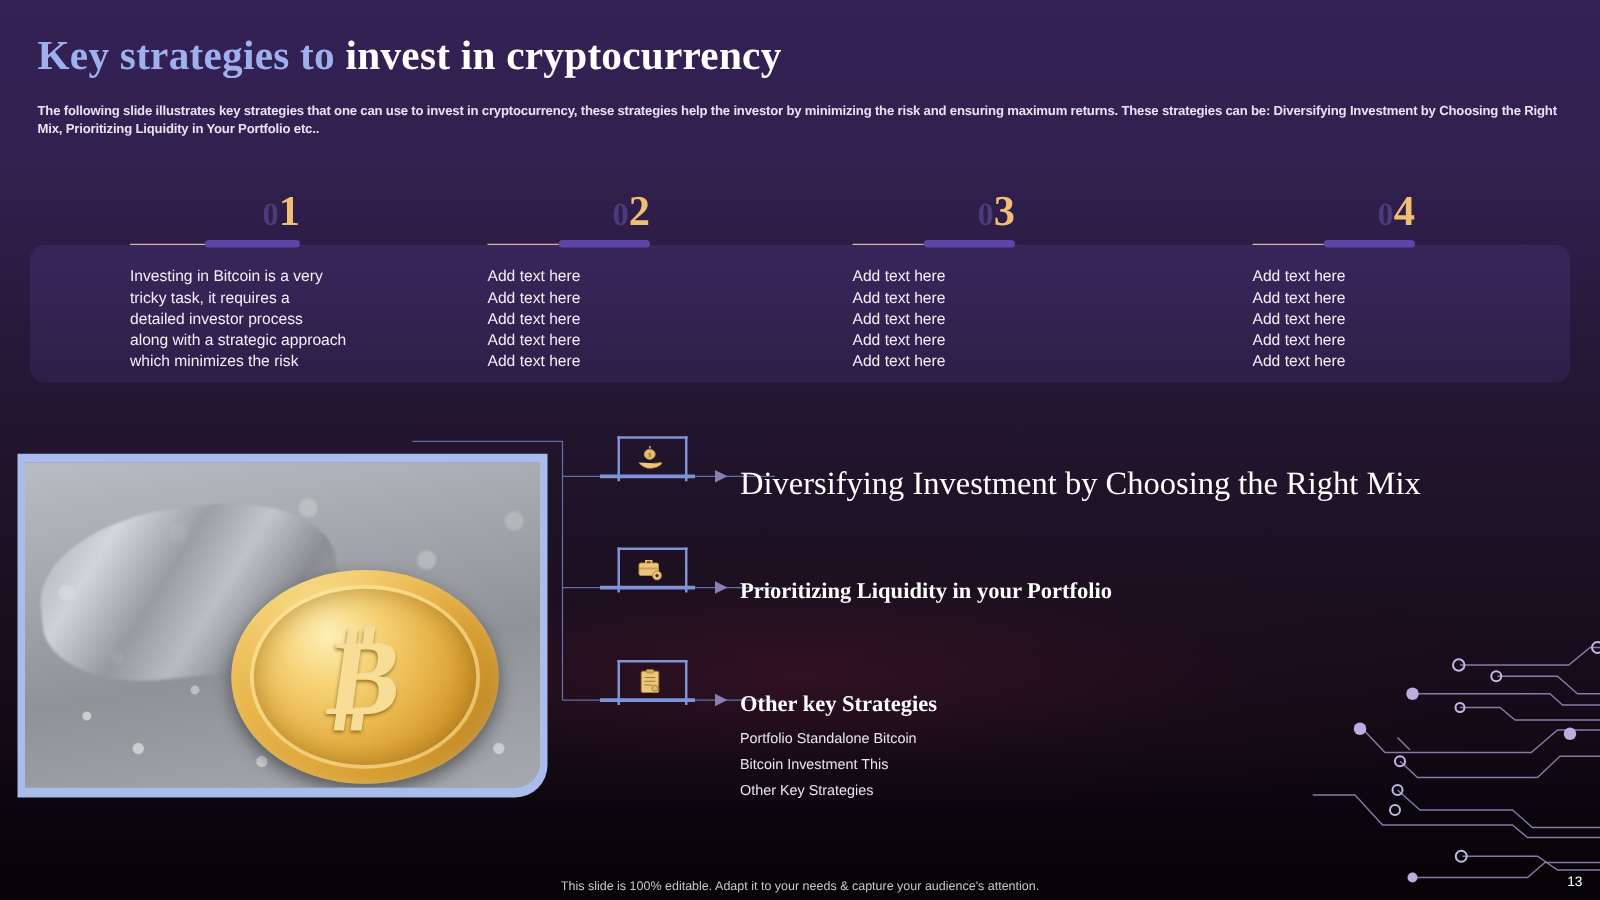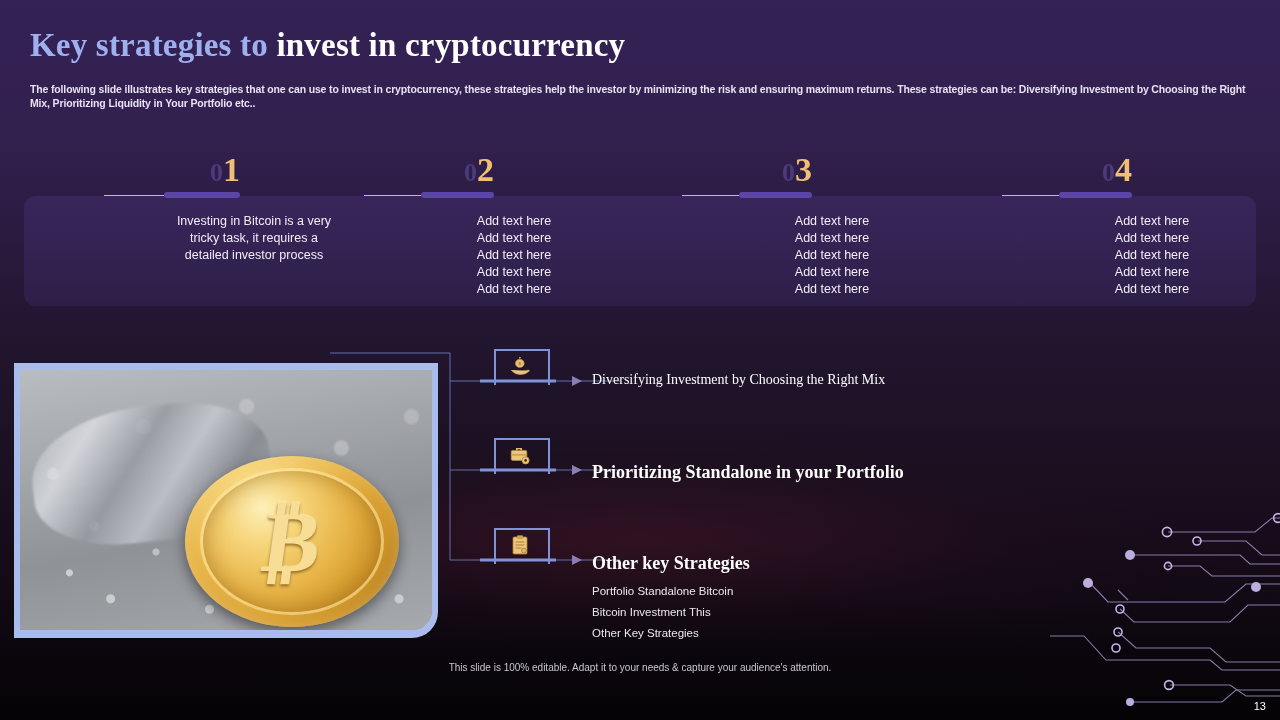--- a/index.html
+++ b/index.html
@@ -60,21 +60,21 @@
   .col-num .zero{font-size:26px;color:#4b3b7a;}
   .col-num .digit{font-size:34px;color:#f0bf73;}
   .divider{position:relative;height:7px;margin-top:2px;}
   .divider .thin{
     position:absolute;left:0;top:3px;width:44%;height:1px;background:#d9b49a;
   }
   .divider .thick{
     position:absolute;left:44%;top:0;width:56%;height:6px;
     background:#5b45a8;border-radius:3px;
   }
-  .col-body{margin-top:14px;font-size:12.5px;line-height:17px;color:#f1eef8;text-align:center;}
+  .col-body{margin-top:14px;font-size:12.5px;line-height:17px;color:#f1eef8;}
   .col-body div{white-space:nowrap;}
 
   
   #photo-wrap{
     position:absolute;left:14px;top:363px;width:424px;height:275px;
   }
   #photo-frame{
     position:absolute;left:0;top:0;width:424px;height:275px;
     background:#a9bcec;border-radius:0 0 26px 0;
   }
@@ -147,21 +147,21 @@
   }
   .row-title{
     position:absolute;
     font-family:"Liberation Serif", serif;
     color:#ffffff;white-space:nowrap;
   }
   #sub-list{position:absolute;left:592px;top:581px;}
   #sub-list div{font-size:11.5px;line-height:21px;color:#e9e6f3;white-space:nowrap;}
 
   #footer{
-    position:absolute;left:0;top:662px;width:1280px;text-align:center;
+    position:absolute;left:0;top:704px;width:1280px;text-align:center;
     font-size:10px;color:#c9c5d4;
   }
   #pagenum{
     position:absolute;right:14px;top:700px;
     font-size:11px;color:#ffffff;
   }
   #circuit{position:absolute;right:0;bottom:0;width:230px;height:210px;}
 </style>
 </head>
 <body>
@@ -182,24 +182,26 @@
       <span class="zero">0</span><span class="digit">1</span>
     </div>
     <div class="divider" style="width:136px;">
       <span class="thin"></span>
       <span class="thick"></span>
     </div>
     <div class="col-body">
       <div>Investing in Bitcoin is a very</div>
       <div>tricky task, it requires a</div>
       <div>detailed investor process</div>
-    </div>
-  </div>
-
-  <div class="col" style="left:364px;">
+      <div>along with  a strategic approach</div>
+      <div>which  minimizes  the risk</div>
+    </div>
+  </div>
+
+  <div class="col" style="left:390px;">
     <div class="col-num" style="width:130px;">
       <span class="zero">0</span><span class="digit">2</span>
     </div>
     <div class="divider" style="width:130px;">
       <span class="thin"></span>
       <span class="thick"></span>
     </div>
     <div class="col-body">
       <div>Add text here</div>
       <div>Add text here</div>
@@ -308,22 +310,22 @@
         <rect x="4" y="3" width="14" height="17" rx="1.2" fill="#eec57c" stroke="#a8832f" stroke-width=".8"></rect>
         <rect x="8" y="1.6" width="6" height="2.8" rx="1" fill="#d7a94f" stroke="#a8832f" stroke-width=".6"></rect>
         <line x1="6.6" y1="8" x2="15.4" y2="8" stroke="#9a7a2c" stroke-width=".9"></line>
         <line x1="6.6" y1="11" x2="15.4" y2="11" stroke="#9a7a2c" stroke-width=".9"></line>
         <line x1="6.6" y1="14" x2="12.6" y2="14" stroke="#9a7a2c" stroke-width=".9"></line>
         <circle cx="15" cy="16.6" r="2.4" fill="#e3b866" stroke="#8a6a22" stroke-width=".6"></circle>
       </svg>
     </div>
   </div>
 
-  <div class="row-title" style="left:592px;top:372px;font-size:14px;font-weight:normal;">Diversifying Investment by Choosing  the Right Mix</div>
-  <div class="row-title" style="left:592px;top:462px;font-size:18px;font-weight:bold;">Prioritizing Standalone in your Portfolio</div>
+  <div class="row-title" style="left:592px;top:372px;font-size:26px;font-weight:normal;">Diversifying Investment by Choosing  the Right Mix</div>
+  <div class="row-title" style="left:592px;top:462px;font-size:18px;font-weight:bold;">Prioritizing Liquidity in your Portfolio</div>
   <div class="row-title" style="left:592px;top:553px;font-size:18px;font-weight:bold;">Other key Strategies</div>
 
   <div id="sub-list">
     <div>Portfolio  Standalone  Bitcoin</div>
     <div>Bitcoin Investment  This</div>
     <div>Other  Key Strategies</div>
   </div>
 
   <svg id="circuit" viewBox="0 0 230 210">
     <g stroke="#9d8fc4" stroke-width="1.1" fill="none" opacity=".85">

